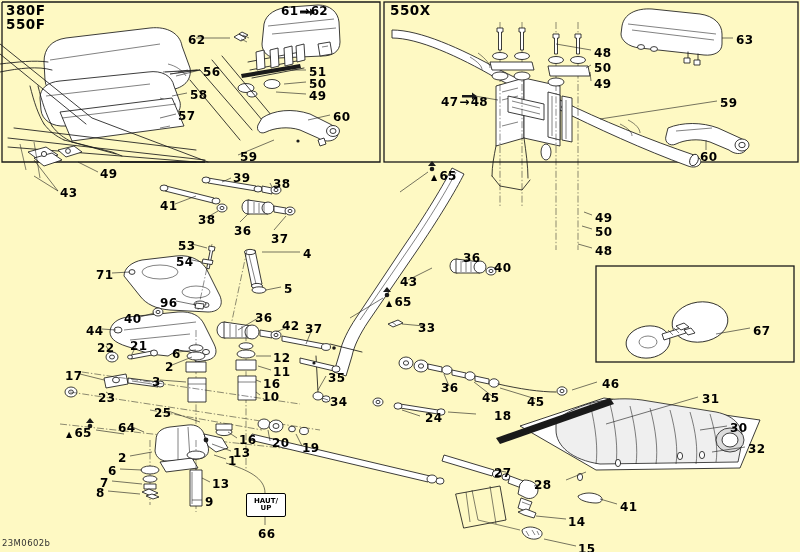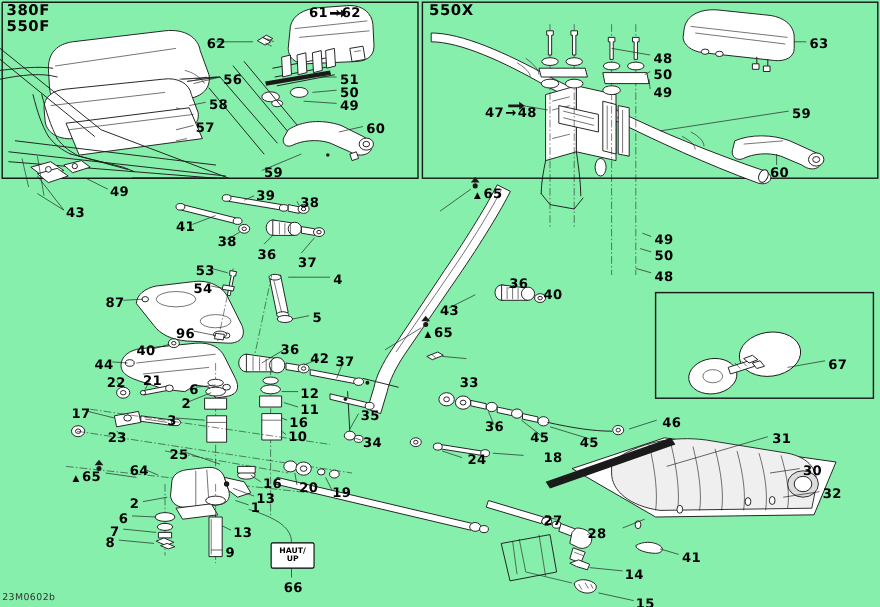--- a/index.html
+++ b/index.html
@@ -4,21 +4,21 @@
 <title>Steering Parts Diagram</title>
 <style>
   html,body{margin:0;padding:0;background:#ffffff;}
   body{
     font-family:"DejaVu Sans","Liberation Sans",sans-serif;
     -webkit-font-smoothing:none;
   }
   #page{
     position:relative;
     width:800px;height:552px;
-    background:#86efac;
+    background:#fef9c3;
     overflow:hidden;
   }
   svg#art{position:absolute;left:0;top:0;width:800px;height:552px;}
 
   
   .lbl{
     position:absolute;
     font-family:"DejaVu Sans","Liberation Sans",sans-serif;
     font-weight:bold;
     font-size:12px;
@@ -656,21 +656,21 @@
       <div class="lbl" style="left: 60px; top: 187px;"><span>43</span></div>
       <div class="lbl" style="left: 233px; top: 172px;"><span>39</span></div>
       <div class="lbl" style="left: 273px; top: 178px;"><span>38</span></div>
       <div class="lbl" style="left: 160px; top: 200px;"><span>41</span></div>
       <div class="lbl" style="left: 198px; top: 214px;"><span>38</span></div>
       <div class="lbl" style="left: 234px; top: 225px;"><span>36</span></div>
       <div class="lbl" style="left: 271px; top: 233px;"><span>37</span></div>
       <div class="lbl" style="left: 178px; top: 240px;"><span>53</span></div>
       <div class="lbl" style="left: 303px; top: 248px;"><span>4</span></div>
       <div class="lbl" style="left: 176px; top: 256px;"><span>54</span></div>
-      <div class="lbl" style="left: 96px; top: 269px;"><span>87</span></div>
+      <div class="lbl" style="left: 96px; top: 269px;"><span>71</span></div>
       <div class="lbl" style="left: 284px; top: 283px;"><span>5</span></div>
       <div class="lbl" style="left: 160px; top: 297px;"><span>96</span></div>
       <div class="lbl" style="left: 255px; top: 312px;"><span>36</span></div>
       <div class="lbl" style="left: 124px; top: 313px;"><span>40</span></div>
       <div class="lbl" style="left: 282px; top: 320px;"><span>42</span></div>
       <div class="lbl" style="left: 305px; top: 323px;"><span>37</span></div>
       <div class="lbl" style="left: 86px; top: 325px;"><span>44</span></div>
       <div class="lbl" style="left: 97px; top: 342px;"><span>22</span></div>
       <div class="lbl" style="left: 130px; top: 340px;"><span>21</span></div>
       <div class="lbl" style="left: 172px; top: 348px;"><span>6</span></div>
@@ -707,21 +707,21 @@
       <div class="lbl" style="left: 720px; top: 97px;"><span>59</span></div>
       <div class="lbl" style="left: 700px; top: 151px;"><span>60</span></div>
       <div class="lbl" style="left: 595px; top: 212px;"><span>49</span></div>
       <div class="lbl" style="left: 595px; top: 226px;"><span>50</span></div>
       <div class="lbl" style="left: 595px; top: 245px;"><span>48</span></div>
       <div class="lbl" style="left: 431px; top: 170px;"><span class="tri" style="font-size: 8px; margin-right: 2px;">▲</span><span>65</span></div>
       <div class="lbl" style="left: 400px; top: 276px;"><span>43</span></div>
       <div class="lbl" style="left: 463px; top: 252px;"><span>36</span></div>
       <div class="lbl" style="left: 494px; top: 262px;"><span>40</span></div>
       <div class="lbl" style="left: 386px; top: 296px;"><span class="tri" style="font-size: 8px; margin-right: 2px;">▲</span><span>65</span></div>
-      <div class="lbl" style="left: 418px; top: 322px; margin-top: 20px;"><span>33</span></div>
+      <div class="lbl" style="left: 418px; top: 322px;"><span>33</span></div>
       <div class="lbl" style="left: 441px; top: 382px;"><span>36</span></div>
       <div class="lbl" style="left: 482px; top: 392px;"><span>45</span></div>
       <div class="lbl" style="left: 527px; top: 396px;"><span>45</span></div>
       <div class="lbl" style="left: 602px; top: 378px;"><span>46</span></div>
       <div class="lbl" style="left: 425px; top: 412px;"><span>24</span></div>
       <div class="lbl" style="left: 478px; top: 410px; margin-left: 16px;"><span>18</span></div>
       <div class="lbl" style="left: 702px; top: 393px;"><span>31</span></div>
       <div class="lbl" style="left: 730px; top: 422px;"><span>30</span></div>
       <div class="lbl" style="left: 748px; top: 443px;"><span>32</span></div>
       <div class="lbl" style="left: 494px; top: 467px;"><span>27</span></div>

